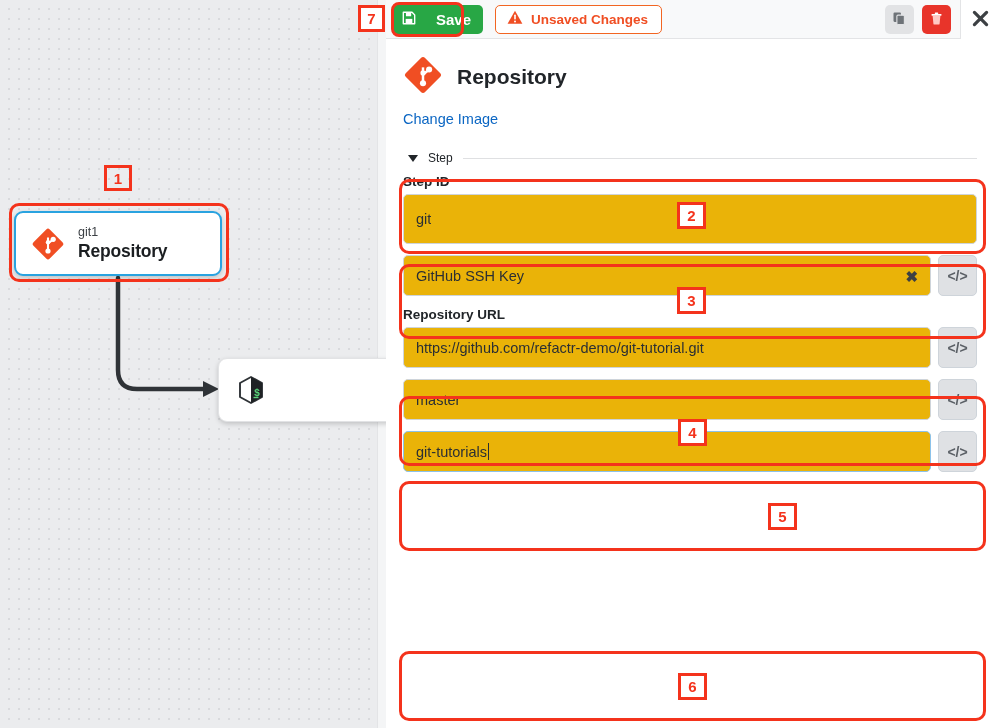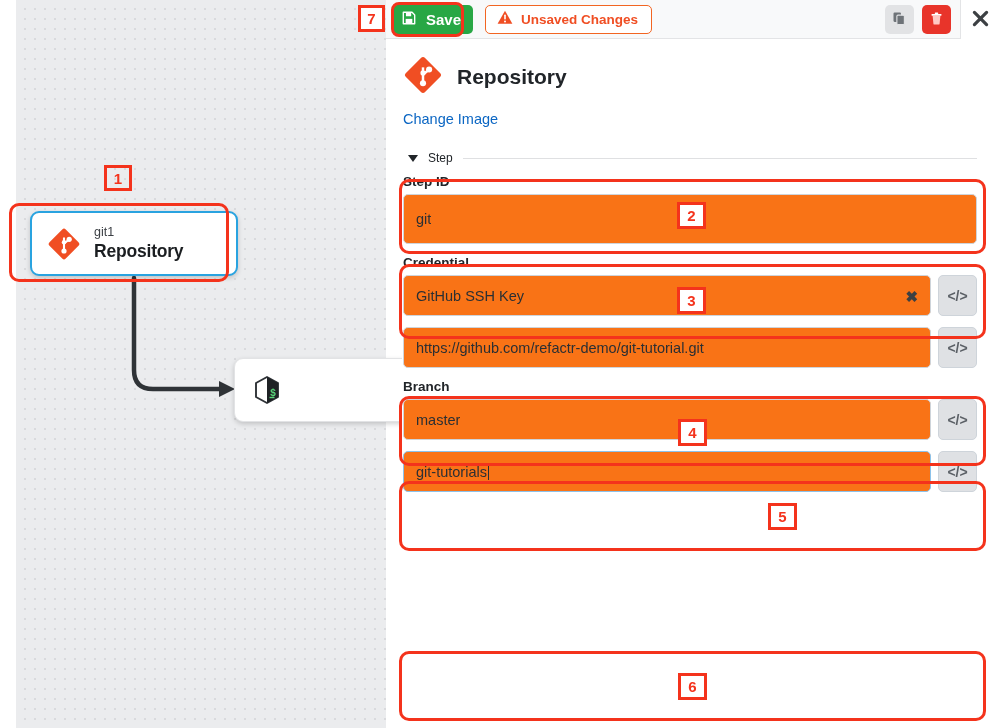--- a/index.html
+++ b/index.html
@@ -12,21 +12,21 @@
   }
   #app {
     position: relative;
     width: 999px; height: 728px;
     overflow: hidden;
   }
 
   
   #canvas {
     position: absolute;
-    left: 16px; top: 0;
+    left: 0; top: 0;
     width: 386px; height: 728px;
     background-color: #ebecee;
     background-image: radial-gradient(circle, #d9dadd 1px, transparent 1.1px);
     background-size: 10px 10px;
     background-position: 4px 4px;
     overflow: hidden;
   }
   #canvas-right-edge {
     position: absolute;
     left: 377px; top: 0;
@@ -93,21 +93,21 @@
     display: flex;
     align-items: center;
     padding: 0 0 0 6px;
   }
   .btn {
     border: none;
     cursor: pointer;
     font-family: "Liberation Sans", sans-serif;
   }
   #save-button {
-    display: flex; align-items: center; gap: 10px;
+    display: flex; align-items: center; gap: 20px;
     background: #28a745;
     color: #ffffff;
     border-radius: 5px;
     height: 29px;
     padding: 0 12px 0 10px;
     font-size: 15px;
     font-weight: bold;
   }
   #unsaved-badge {
     display: flex; align-items: center; gap: 8px;
@@ -173,21 +173,21 @@
   .section-rule { flex: 1; height: 1px; background: #dfe0e2; }
 
   .field { margin-bottom: 11px; position: relative; }
   .field-label { font-size: 13.5px; font-weight: bold; color: #212529; margin-bottom: 5px; display: block; }
   .field-row { display: flex; align-items: stretch; gap: 7px; }
   .input-box {
     flex: 1;
     height: 41px;
     border: 1px solid #ced4da;
     border-radius: 5px;
-    background: #f97316;
+    background: #eab308;
     display: flex; align-items: center;
     padding: 0 12px;
     font-size: 14.5px;
     color: #2b2f33;
     position: relative;
   }
   .input-box.tall { height: 50px; }
   .input-box.focused { border-color: #8cc2ea; }
   .input-value { white-space: nowrap; overflow: hidden; text-overflow: ellipsis; }
   .caret-bar {
@@ -372,41 +372,40 @@
           <div class="input-box tall">
             <span class="input-value">git</span>
           </div>
         </div>
       </div>
 
 
       
 
       <div class="field" id="credential-field">
-        <label class="field-label">Credential</label>
         <div class="field-row">
           <div class="input-box">
             <span class="input-value">GitHub SSH Key</span>
             <span class="clear-x">✖</span>
           </div>
           <div class="code-btn">&lt;/&gt;</div>
         </div>
       </div>
 
       <div class="field" id="repository-url-field">
+        <label class="field-label">Repository URL</label>
         <div class="field-row">
           <div class="input-box">
             <span class="input-value">https://github.com/refactr-demo/git-tutorial.git</span>
           </div>
           <div class="code-btn">&lt;/&gt;</div>
         </div>
       </div>
 
       <div class="field" id="branch-field">
-        <label class="field-label">Branch</label>
         <div class="field-row">
           <div class="input-box">
             <span class="input-value">master</span>
           </div>
           <div class="code-btn">&lt;/&gt;</div>
         </div>
       </div>
 
       <div class="field" id="destination-path-field">
         <div class="field-row">

